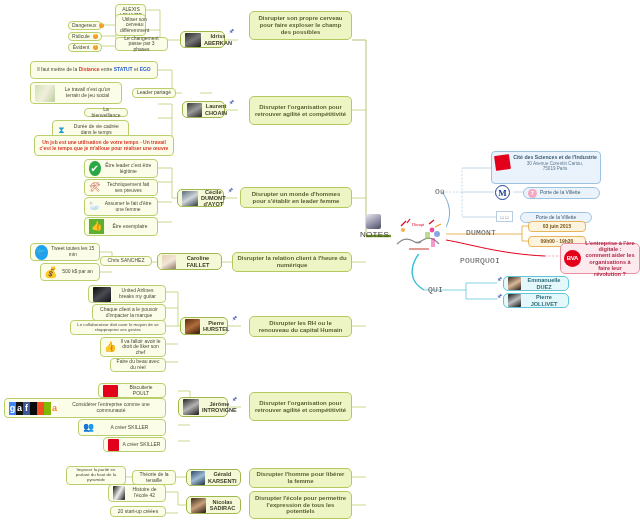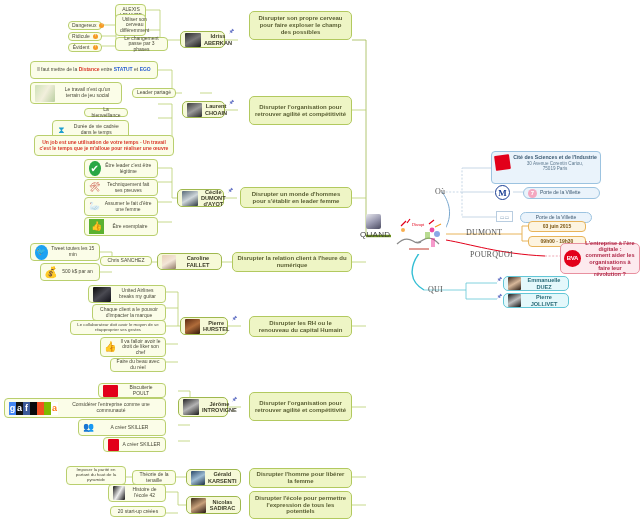--- a/index.html
+++ b/index.html
@@ -91,21 +91,21 @@
   }
   
   .redtext { color: #d93a2b; font-weight: bold; }
   .bluetext { color: #2a5fd0; font-weight: bold; }
 
   .branch-label {
     position: absolute;
     font-size: 8px;
     color: #555;
     letter-spacing: .2px;
-    font-family: Liberation Serif, serif;
+    font-family: Liberation Mono, monospace;
   }
 
   
   .thumb {
     flex: 0 0 auto;
     border-radius: 1px;
     background-size: cover;
     background-position: center;
     overflow: hidden;
     position: relative;
@@ -486,21 +486,21 @@
   </div>
   <div class="node person" style="left:186px; top:496px; width:55px; height:18px;">
     <span class="thumb" style="width:15px;height:15px;background:linear-gradient(150deg,#3a2a1a,#c8a07a,#241610);"></span>
     <span class="txt">Nicolas SADIRAC</span>
   </div>
   <div class="node disrupt" style="left:249px; top:491px; width:103px; height:28px;">
     <span class="txt">Disrupter l'école pour permettre l'expression de tous les potentiels</span>
   </div>
 
   <div id="notes-icon" style="background:linear-gradient(150deg,#e8e8ee,#9a9ab0,#4a4a60);border-radius:2px;"></div>
-  <div id="notes-label">QUAND</div>
+  <div id="notes-label">NOTES</div>
   <div id="central">
     <svg width="55" height="36" viewBox="0 0 55 36">
       <rect width="55" height="36" fill="#ffffff"></rect>
       <path d="M6,26 q8,-8 16,-3 q4,3 8,1" stroke="#8a8a8a" fill="none" stroke-width="1.2"></path>
       <path d="M48,26 q-8,-9 -16,-4 q-4,3 -7,2" stroke="#8a8a8a" fill="none" stroke-width="1.2"></path>
       <path d="M10,8 l5,-5 M16,5 l3,-4 M38,6 l5,-4" stroke="#e2001a" stroke-width="1.2"></path>
       <path d="M44,9 l6,-3" stroke="#f59a23" stroke-width="1.2"></path>
       <circle cx="41" cy="12" r="2.4" fill="#e91e8c" opacity=".8"></circle>
       <circle cx="46" cy="16" r="3" fill="#2a5fd0" opacity=".55"></circle>
       <circle cx="12" cy="12" r="2" fill="#f59a23" opacity=".8"></circle>
@@ -538,21 +538,21 @@
   </div>
 
   <div class="branch-label" style="left:466px; top:228px;">DUMONT</div>
   <div class="node orange" style="left:528px; top:221px; width:58px; height:11px; justify-content:center;">
     <span class="txt">03 juin 2015</span>
   </div>
   <div class="node orange" style="left:528px; top:236px; width:58px; height:11px; justify-content:center;">
     <span class="txt">09h00 - 19h30</span>
   </div>
 
-  <div class="branch-label" style="left:460px; top:250px;margin-left:10px;">POURQUOI</div>
+  <div class="branch-label" style="left:460px; top:256px;">POURQUOI</div>
   <div class="node pink" style="left:560px; top:243px; width:80px; height:31px; align-items:center; padding:2px 3px;">
     <span class="bva">BVA</span>
     <span style="flex:1;">
       <span style="display:block;">L'entreprise à l'ère digitale :</span>
       <span style="display:block;">comment aider les</span>
       <span style="display:block;">organisations à faire leur</span>
       <span style="display:block;">révolution ?</span>
     </span>
   </div>
 

